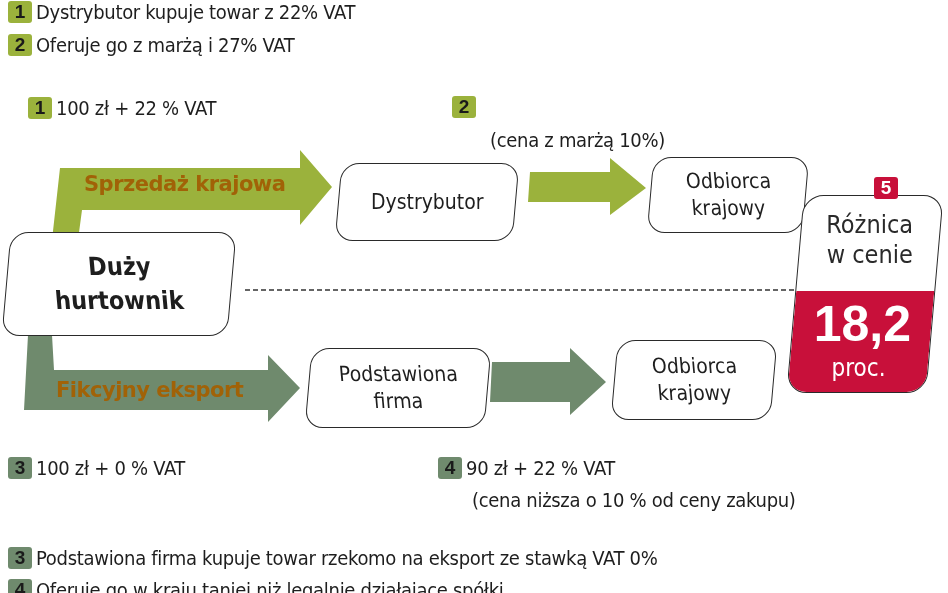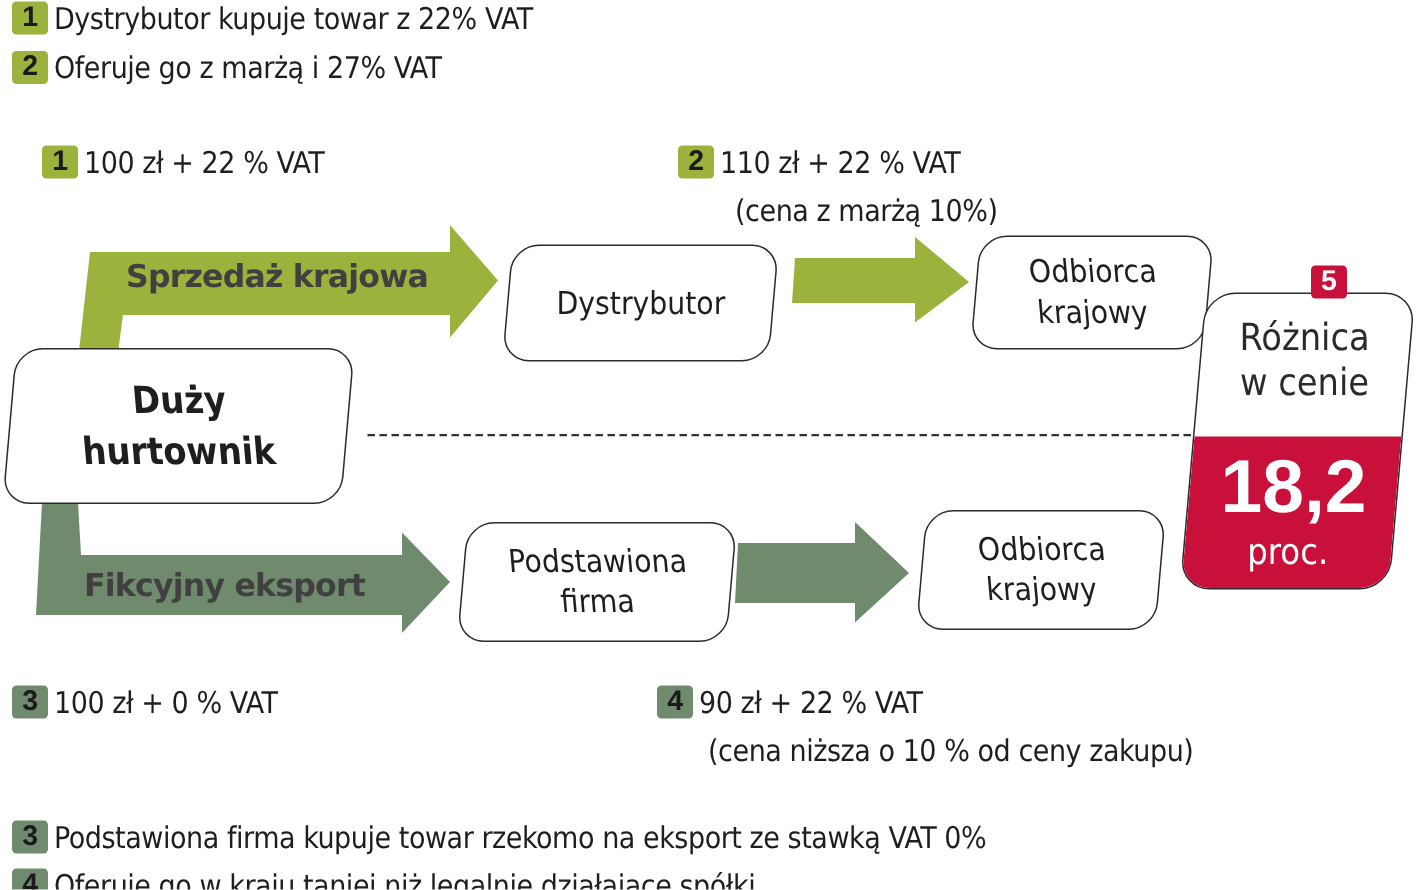--- a/index.html
+++ b/index.html
@@ -11,21 +11,21 @@
            font-family:"Liberation Sans",sans-serif; }
   .badge.lime { background:#9bb23c; }
   .badge.sage { background:#6f8a6d; }
   .badge.red { background:#c8103a; color:#fff; }
   .line { font-size:20px; white-space:nowrap; display:flex; align-items:center; letter-spacing:-0.3px; }
   .box { position:absolute; border:1.5px solid #2a2a2a; border-radius:18px; background:#fff;
          display:flex; align-items:center; justify-content:center; text-align:center;
          transform:skewX(-5deg); }
   .box span { transform:skewX(5deg); display:block; font-size:21px; line-height:27px; }
   .box.bold span { font-weight:bold; font-size:25px; line-height:34px; }
-  .arrow-label { position:absolute; font-weight:bold; font-size:21px; color:#404040; white-space:nowrap;
+  .arrow-label { position:absolute; font-weight:bold; font-size:21px; color:#a16207; white-space:nowrap;
                  font-family:"DejaVu Sans","Liberation Sans",sans-serif; letter-spacing:-0.5px; }
   .diff { position:absolute; left:795px; top:195px; width:140px; height:198px;
           border:1.5px solid #2a2a2a; border-radius:20px; transform:skewX(-5deg); overflow:hidden; background:#fff; }
   .diff .bottom { position:absolute; left:0; right:0; top:95px; bottom:0; background:#c8103a; }
   .diff .txt { position:absolute; left:0; right:0; text-align:center; transform:skewX(5deg); }
 </style>
 </head>
 <body>
 
 <div class="abs line" style="left:8px; top:0px;">
@@ -36,21 +36,20 @@
   <span class="badge lime">2</span>
   <span>Oferuje go z marżą i 27% VAT</span>
 </div>
 
 <div class="abs line" style="left:28px; top:96px;">
   <span class="badge lime">1</span>
   <span>100 zł + 22 % VAT</span>
 </div>
 <div class="abs line" style="left:452px; top:96px;">
   <span class="badge lime">2</span>
-  <span>110 zł + 22 % VAT</span>
 </div>
 <div class="abs line" style="left:490px; top:128px;">
   <span>(cena z marżą 10%)</span>
 </div>
 
 <svg class="abs" style="left:0; top:0;" width="948" height="593">
 
   <polygon points="52,240 78,240 82,210 300,210 300,225 332,187 300,150 300,168 60,168" fill="#9bb23c"></polygon>
 
   <polygon points="530,172 610,172 610,158 646,188 610,215 610,202 528,202" fill="#9bb23c"></polygon>

